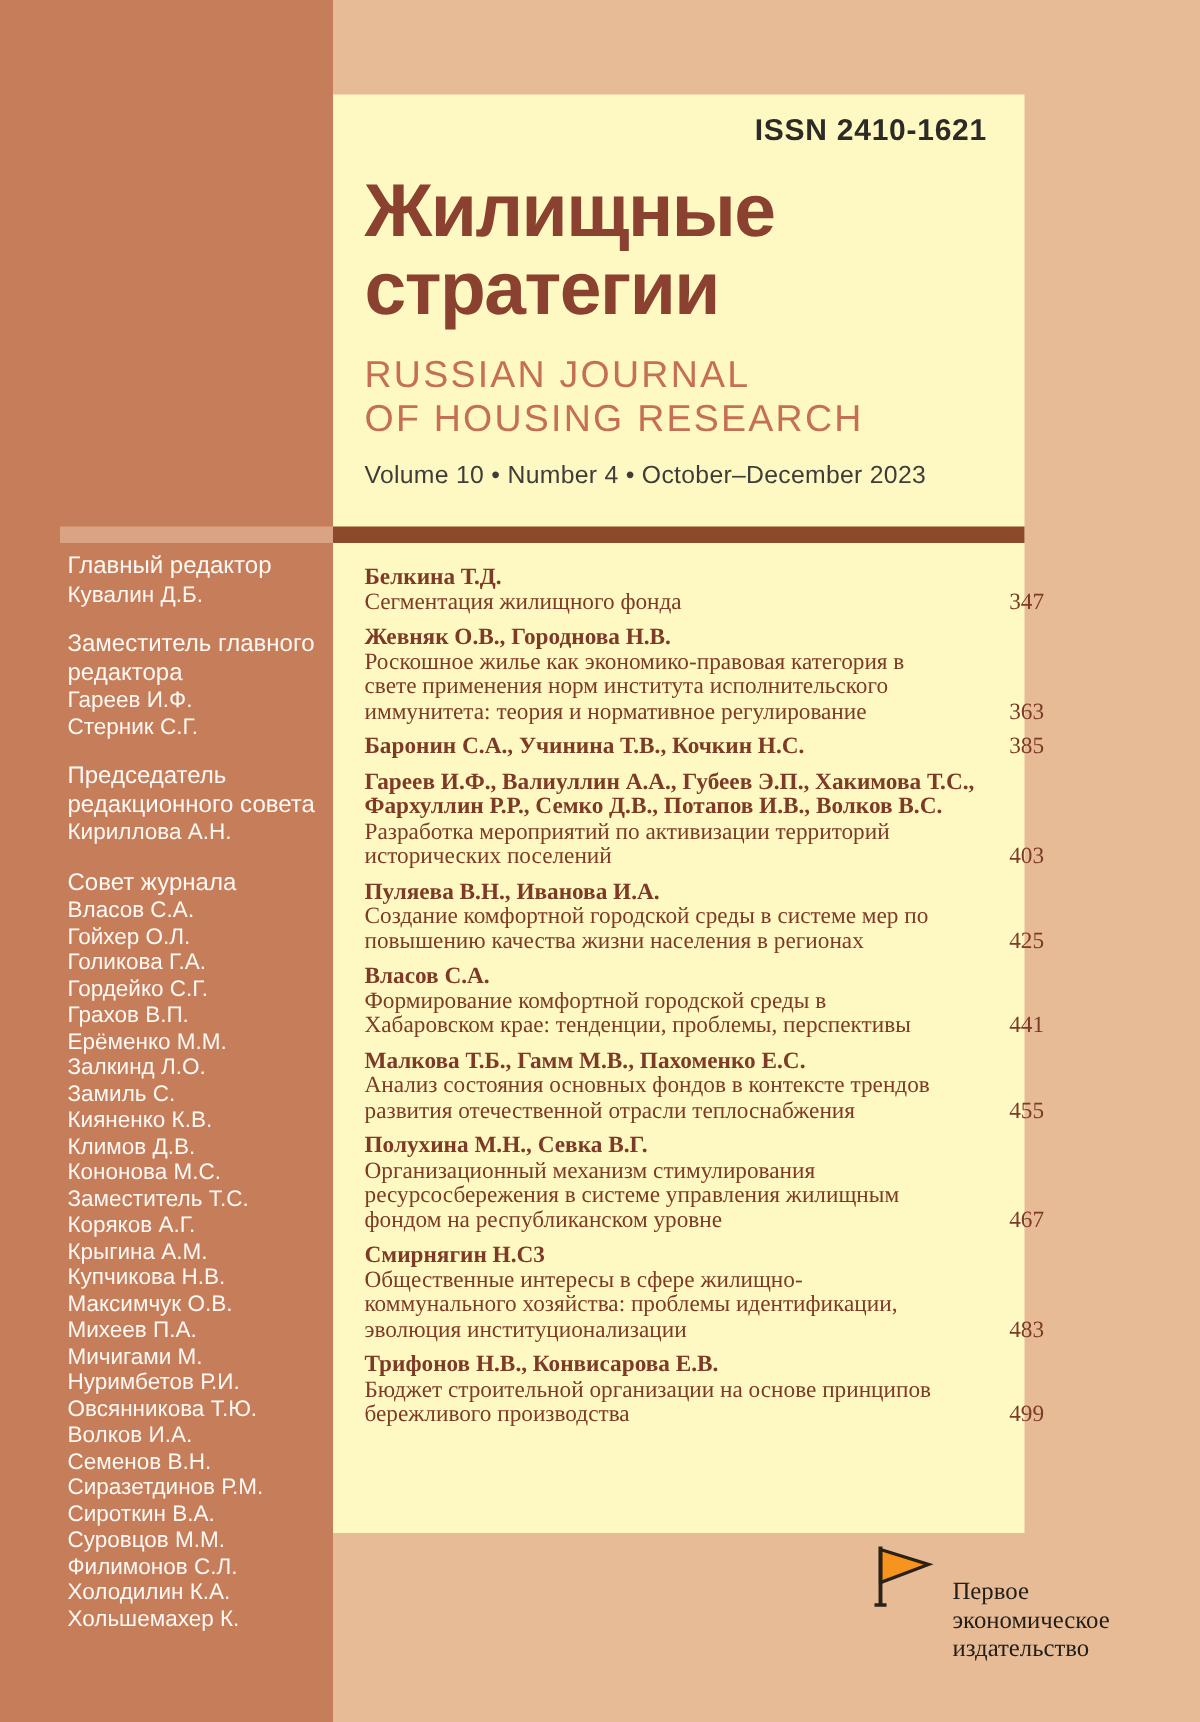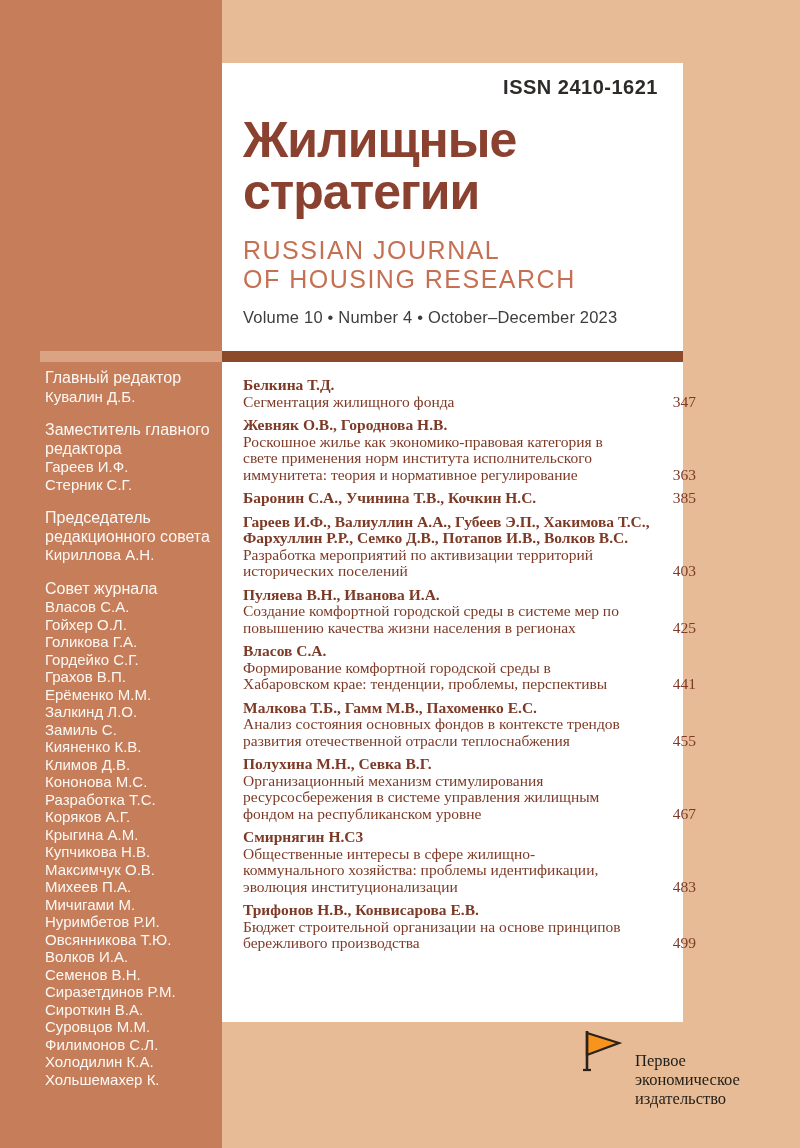--- a/index.html
+++ b/index.html
@@ -4,21 +4,21 @@
 <style>
   html,body{margin:0;padding:0;}
   body{width:800px;height:1148px;font-family:"Liberation Sans",sans-serif;}
   .page{position:relative;width:800px;height:1148px;background:#e6bb95;overflow:hidden;}
 
   
   .left-col{position:absolute;left:0;top:0;width:222px;height:1148px;background:#c67d5a;}
   .accent-strip-left{position:absolute;left:40px;top:351px;width:182px;height:11px;background:#d9a384;}
 
   
-  .white-panel{position:absolute;left:222px;top:63px;width:461px;height:959px;background:#ffffff;}
+  .white-panel{position:absolute;left:222px;top:63px;width:461px;height:959px;background:#fef9c3;}
   .accent-bar-main{position:absolute;left:0;top:288px;width:461px;height:11px;background:#8c4a2b;}
 
   .issn{position:absolute;top:13px;right:25px;font-size:20px;font-weight:bold;color:#2d2a28;letter-spacing:.5px;}
 
   .masthead{position:absolute;left:21px;top:51px;}
   .title-ru{font-size:50px;line-height:52px;font-weight:bold;color:#8a4130;letter-spacing:-1px;}
   .subtitle-en{margin-top:18px;font-size:25px;line-height:29px;font-weight:normal;color:#c57053;letter-spacing:1.5px;}
   .issue-info{margin-top:14px;font-size:16.5px;color:#3f3c3a;letter-spacing:.2px;}
 
   
@@ -130,21 +130,21 @@
         <div class="sb-name">Гойхер О.Л.</div>
         <div class="sb-name">Голикова Г.А.</div>
         <div class="sb-name">Гордейко С.Г.</div>
         <div class="sb-name">Грахов В.П.</div>
         <div class="sb-name">Ерёменко М.М.</div>
         <div class="sb-name">Залкинд Л.О.</div>
         <div class="sb-name">Замиль С.</div>
         <div class="sb-name">Кияненко К.В.</div>
         <div class="sb-name">Климов Д.В.</div>
         <div class="sb-name">Кононова М.С.</div>
-        <div class="sb-name">Разработка Т.С.</div>
+        <div class="sb-name">Заместитель Т.С.</div>
         <div class="sb-name">Коряков А.Г.</div>
         <div class="sb-name">Крыгина А.М.</div>
         <div class="sb-name">Купчикова Н.В.</div>
         <div class="sb-name">Максимчук О.В.</div>
         <div class="sb-name">Михеев П.А.</div>
         <div class="sb-name">Мичигами М.</div>
         <div class="sb-name">Нуримбетов Р.И.</div>
         <div class="sb-name">Овсянникова Т.Ю.</div>
         <div class="sb-name">Волков И.А.</div>
         <div class="sb-name">Семенов В.Н.</div>

